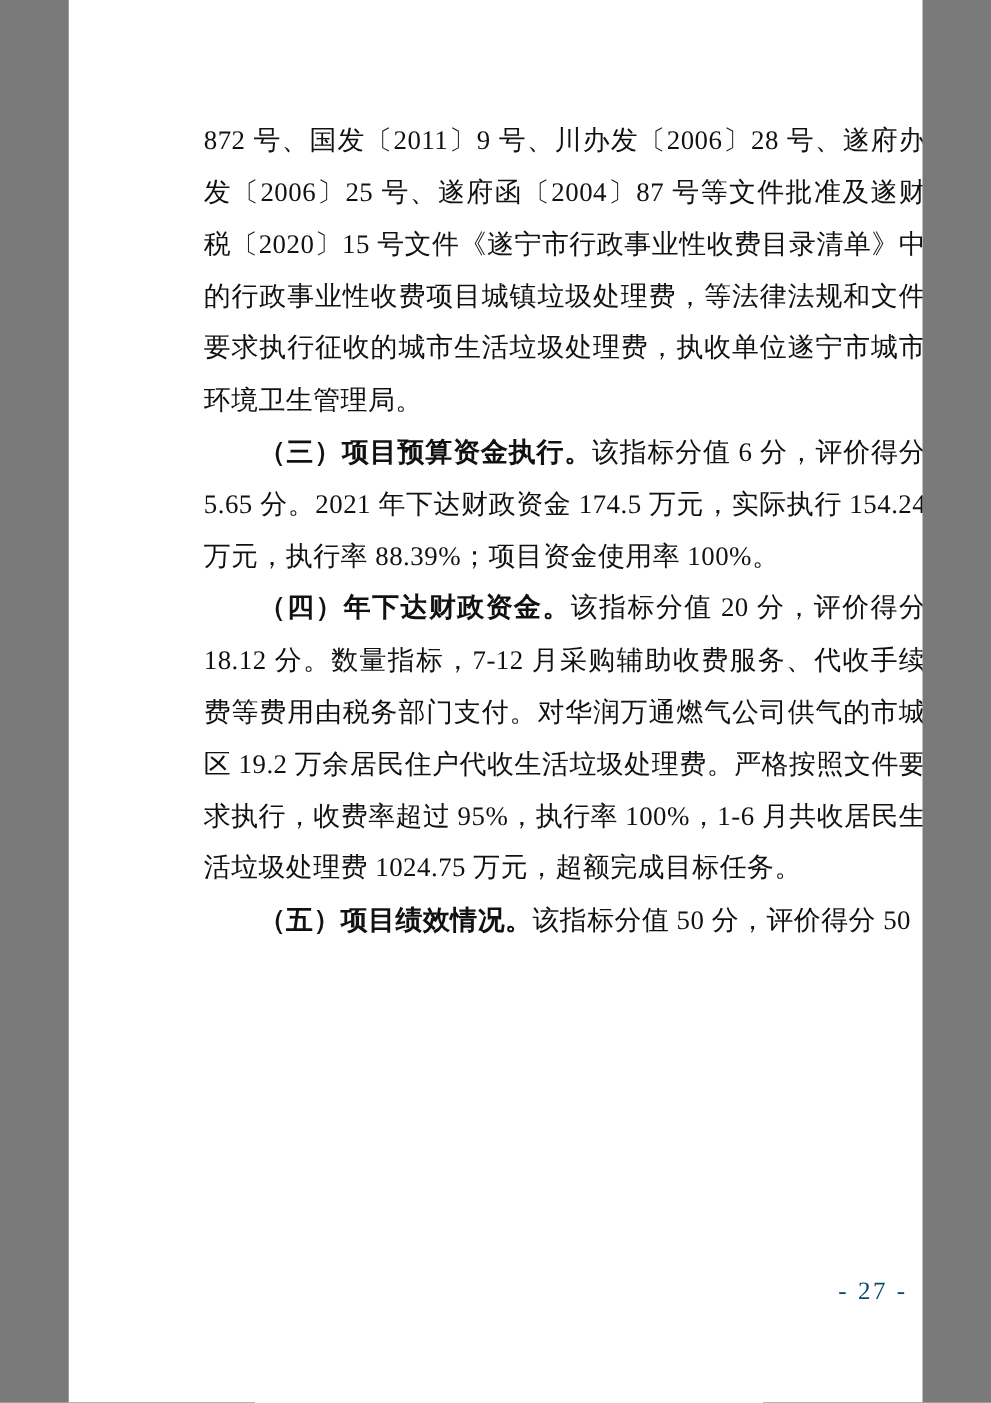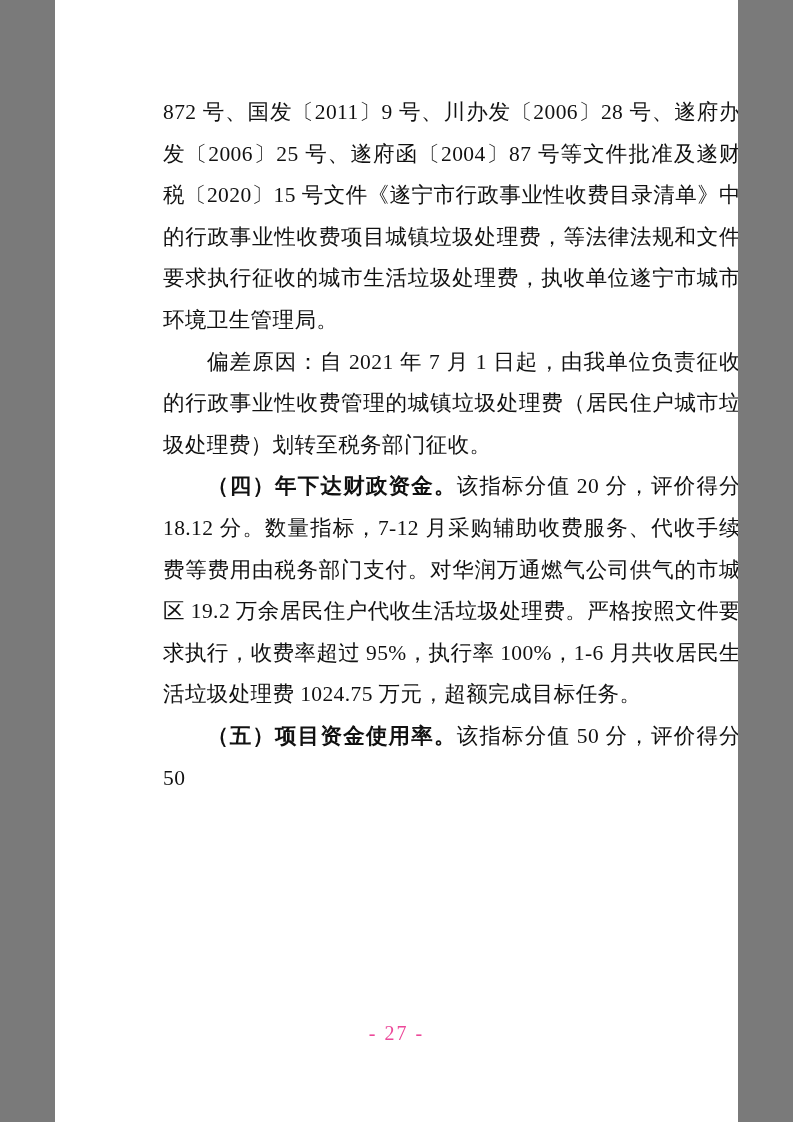--- a/index.html
+++ b/index.html
@@ -38,49 +38,49 @@
   }
   p.indent {
     text-indent: 44px;
   }
   .bold-head {
     font-weight: bold;
   }
   .pagenum {
     position: absolute;
     left: 0;
-    right: 0;
+    right: 12px;
     top: 1022px;
-    text-align: center;
+    text-align: right;
     font-size: 20px;
-    color: #ec4899;
+    color: #0c4a6e;
     letter-spacing: 2px;
     font-family: "Liberation Serif", "DejaVu Serif", serif;
   }
 </style>
 </head>
 <body>
 
 <div class="page">
   <div class="content">
 
     <p class="para">
       <span>872 号、国发〔2011〕9 号、川办发〔2006〕28 号、遂府办发〔2006〕25 号、遂府函〔2004〕87 号等文件批准及遂财税〔2020〕15 号文件《遂宁市行政事业性收费目录清单》中的行政事业性收费项目城镇垃圾处理费，等法律法规和文件要求执行征收的城市生活垃圾处理费，执收单位遂宁市城市环境卫生管理局。</span>
     </p>
 
 
+    <p class="para indent">
+      <span class="bold-head">（三）项目预算资金执行。</span><span>该指标分值 6 分，评价得分 5.65 分。2021 年下达财政资金 174.5 万元，实际执行 154.24 万元，执行率 88.39%；项目资金使用率 100%。</span>
+    </p>
 
-    <p class="para indent">
-      <span>偏差原因：自 2021 年 7 月 1 日起，由我单位负责征收的行政事业性收费管理的城镇垃圾处理费（居民住户城市垃圾处理费）划转至税务部门征收。</span>
-    </p>
 
     <p class="para indent">
       <span class="bold-head">（四）年下达财政资金。</span><span>该指标分值 20 分，评价得分 18.12 分。数量指标，7-12 月采购辅助收费服务、代收手续费等费用由税务部门支付。对华润万通燃气公司供气的市城区 19.2 万余居民住户代收生活垃圾处理费。严格按照文件要求执行，收费率超过 95%，执行率 100%，1-6 月共收居民生活垃圾处理费 1024.75 万元，超额完成目标任务。</span>
     </p>
 
     <p class="para indent">
-      <span class="bold-head">（五）项目资金使用率。</span><span>该指标分值 50 分，评价得分 50</span>
+      <span class="bold-head">（五）项目绩效情况。</span><span>该指标分值 50 分，评价得分 50</span>
     </p>
 
   </div>
 
   <div class="pagenum">- 27 -</div>
 </div>
 
 </body></html>

